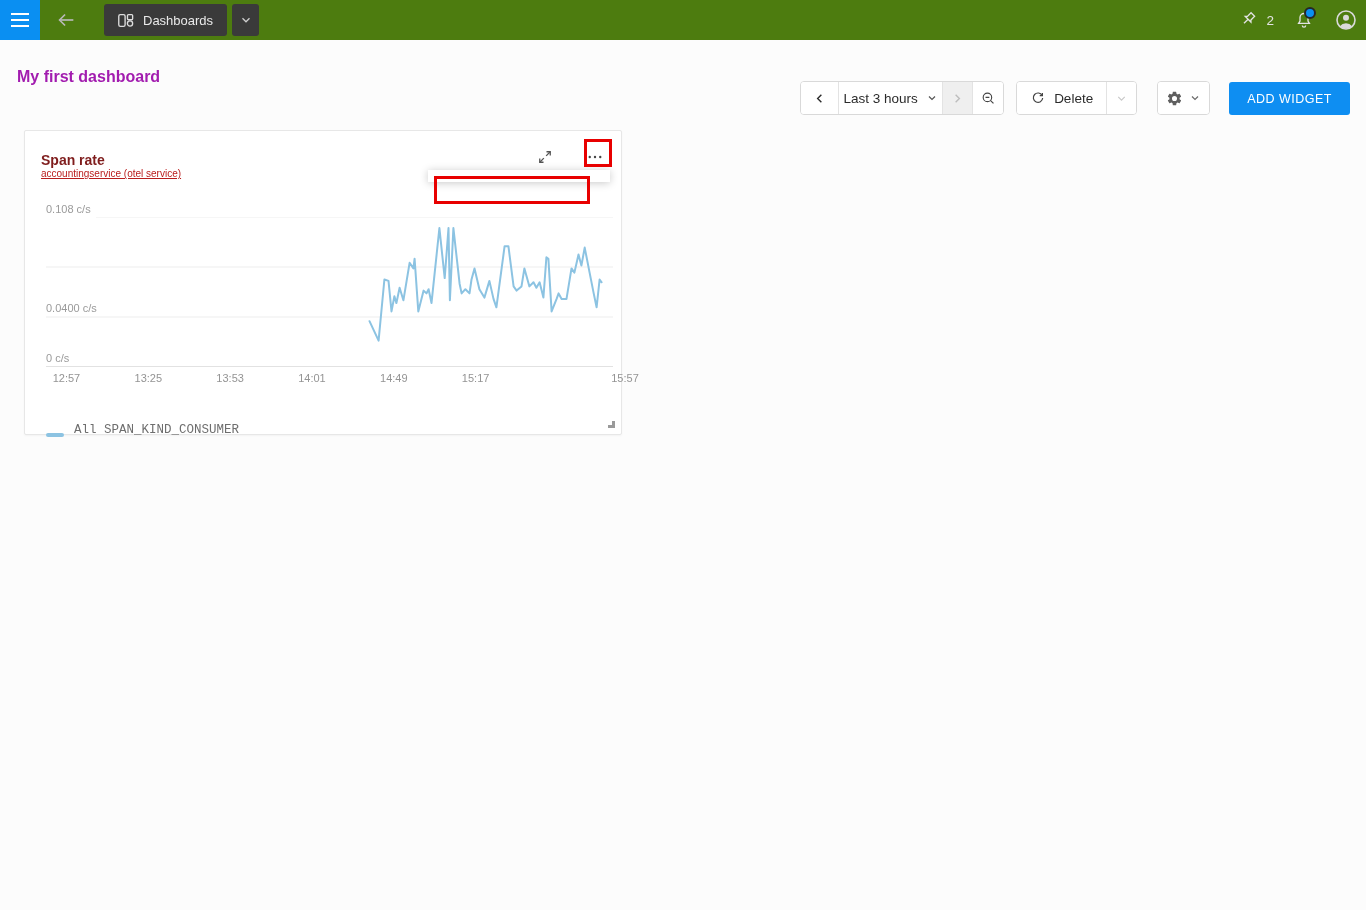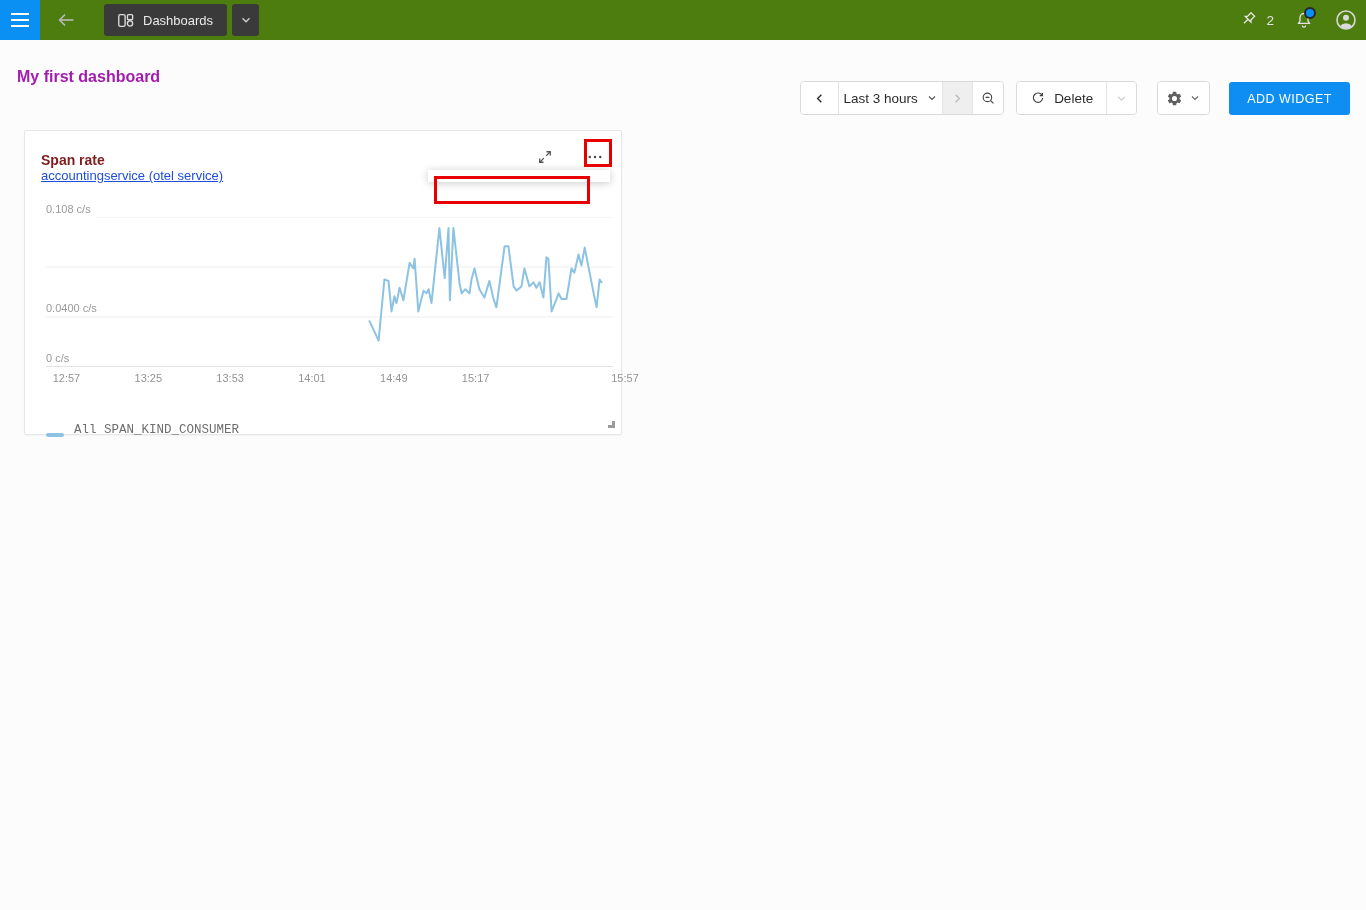--- a/index.html
+++ b/index.html
@@ -33,21 +33,21 @@
   .g1-prev { width:37px; } .g1-time { width:104px; gap:8px; } .g1-next { width:30px; } .g1-zoom { width:31px; }
   .g2-refresh { width:89px; gap:8px; } .g2-chevron { width:30px; }
   .g3-settings { width:51px; gap:6px; }
   .toolbar .btn-group.g2 { margin-left:12px; }
   .toolbar .btn-group.g3 { margin-left:20px; }
   .add-widget { margin-left:19px; height:33px; padding:0 18px; background:#0e8ef2; color:#fff; border:none; border-radius:3px; font-family:inherit; font-size:12.5px; font-weight:500; letter-spacing:.5px; cursor:pointer; }
 
   
   .widget { position:absolute; left:24px; top:130px; width:598px; height:305px; background:#fff; border:1px solid #e7e7e7; border-radius:2px; box-shadow:0 1px 2px rgba(0,0,0,.04); z-index:1; }
   .w-title { position:absolute; left:16px; top:15px; font-size:14px; font-weight:700; color:#7f1d1d;margin-top:6px; }
-  .w-subtitle { position:absolute; left:16px; top:37px; font-size:13px; color:#1d4ed8; text-decoration:underline; cursor:pointer; }
+  .w-subtitle { position:absolute; left:16px; top:37px; font-size:10px; color:#b91c1c; text-decoration:underline; cursor:pointer; }
   .w-expand { position:absolute; right:64px; top:14px; width:24px; height:24px; background:none; border:none; display:flex; align-items:center; justify-content:center; cursor:pointer; }
   .w-more { position:absolute; right:14px; top:14px; width:24px; height:24px; background:none; border:none; display:flex; align-items:center; justify-content:center; cursor:pointer; }
   #chart-svg { position:absolute; left:21px; top:86px; }
   .y-tick { position:absolute; left:21px; height:14px; line-height:14px; font-size:11px; color:#9a9a9a; white-space:nowrap; }
   .x-tick { position:absolute; top:241px; transform:translateX(-50%); font-size:11px; color:#949494; white-space:nowrap; }
   .legend { position:absolute; left:21px; top:292px; display:flex; align-items:flex-end;font-family:Liberation Mono, monospace; }
   .legend-swatch { width:18px; height:4px; border-radius:2px; margin-right:10px; }
   .legend-label { font-size:12.5px; color:#6e6e6e; }
   .resize-handle { position:absolute; right:6px; bottom:6px; width:7px; height:7px; border-right:3px solid #9a9a9a; border-bottom:3px solid #9a9a9a; cursor:nwse-resize; }
 

